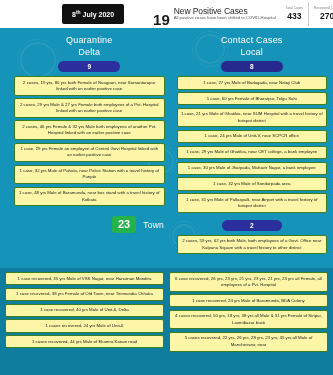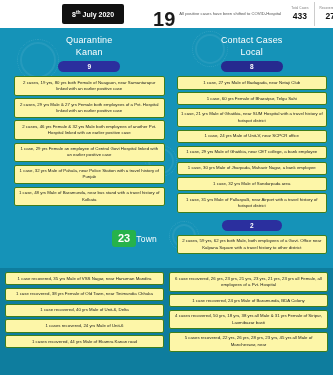--- a/index.html
+++ b/index.html
@@ -24,21 +24,21 @@
     font-size: 7px; font-weight: bold;
     padding: 5px 10px; border-radius: 2px;
     margin-left: 58px; white-space: nowrap;
   }
   .date-badge sup { font-size: 5px; }
   .newcases-wrap {
     display: flex; align-items: center; gap: 4px;
     margin-left: 24px;
   }
   .newcases-num {
-    font-size: 20px; font-weight: bold; color: #1a1a1a;
+    font-size: 15px; font-weight: bold; color: #1a1a1a;
     line-height: 1;
     margin-top: 10px;
   }
   .newcases-txt { line-height: 1.05; }
   .newcases-title {
     font-size: 8.5px; color: #2a2a2a; font-weight: normal;
     white-space: nowrap; letter-spacing: -0.1px;
   }
   .newcases-sub {
     font-size: 4.2px; color: #555555; white-space: nowrap;
@@ -111,22 +111,22 @@
     padding: 2.5px 3px;
     margin-bottom: 2.5px;
   }
 
   .warriors { margin-top: 7px; }
   .warriors .count-badge { width: 60px; background: #2b2f9e; }
 
   
   .cured-row {
     position: absolute;
-    left: 112px; top: 202px;
-    display: flex; align-items: center; 
+    left: 112px; top: 188px;
+    display: flex; align-items: center; gap: 7px;
     z-index: 6;
   }
   .cured-num {
     background: #26b24b; color: #ffffff;
     font-size: 11px; font-weight: bold;
     padding: 2px 6px; border-radius: 3px;
     line-height: 1.2;
   }
   .cured-label {
     color: #ffffff; font-size: 8.5px; letter-spacing: 0.2px;
@@ -149,20 +149,21 @@
 <div class="page">
 
   <div class="header">
     <div class="date-badge">
       <span>8</span><sup>th</sup><span> July 2020</span>
     </div>
 
     <div class="newcases-wrap">
       <div class="newcases-num">19</div>
       <div class="newcases-txt">
+        <div class="newcases-title">New Positive Cases</div>
         <span class="newcases-sub">All positive cases have been shifted to COVID-Hospital</span>
       </div>
     </div>
 
     <div class="stats">
       <div class="stat">
         <div class="stat-label">Total Cases</div>
         <div class="stat-val">433</div>
       </div>
       <div class="stat">
@@ -177,21 +178,21 @@
     <div class="virus" style="left:20px; top:14px; width:36px; height:36px;"></div>
     <div class="virus" style="left:195px; top:6px; width:30px; height:30px;"></div>
     <div class="virus" style="left:148px; top:120px; width:26px; height:26px;"></div>
     <div class="virus" style="left:172px; top:196px; width:24px; height:24px;"></div>
 
     <div class="cols">
 
       <div class="col">
         <div class="sec-title">
           <div>Quarantine</div>
-          <div>Kanan</div>
+          <div>Delta</div>
         </div>
         <div class="count-badge">9</div>
         <div class="case">2 cases, 19 yrs, 80 yrs both Female of Nuagaon, near Samantarapur linked with an earlier positive case</div>
         <div class="case">2 cases, 29 yrs Male &amp; 27 yrs Female both employees of a Pvt. Hospital linked with an earlier positive case</div>
         <div class="case">2 cases, 46 yrs Female &amp; 32 yrs Male both employees of another Pvt. Hospital linked with an earlier positive case</div>
         <div class="case">1 case, 29 yrs Female an employee of Central Govt Hospital linked with an earlier positive case</div>
         <div class="case">1 case, 32 yrs Male of Pahala, near Police Station with a travel history of Punjab</div>
         <div class="case">1 case, 48 yrs Male of Baramunda, near bus stand with a travel history of Kolkata</div>
       </div>
 

